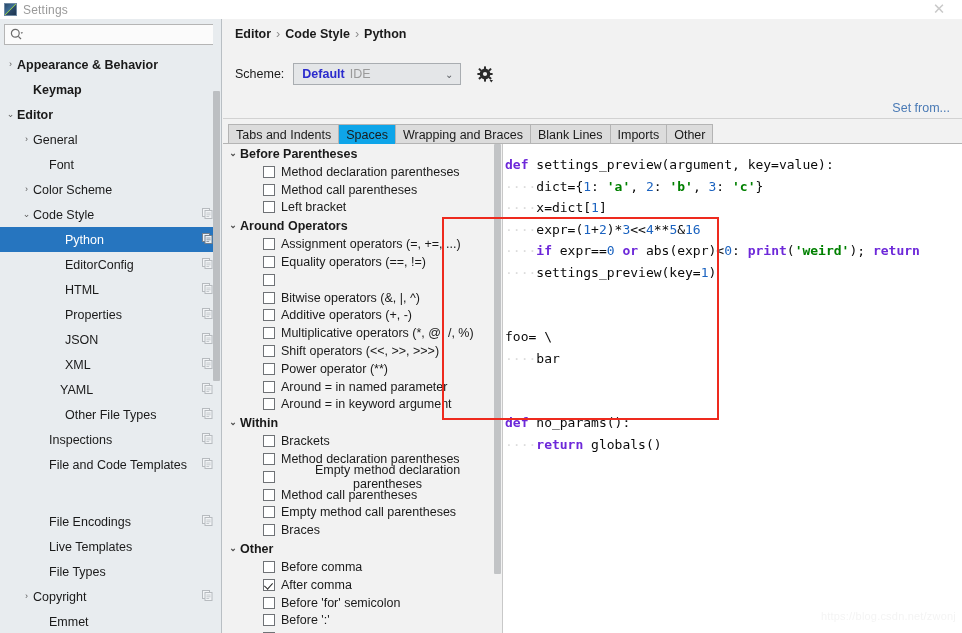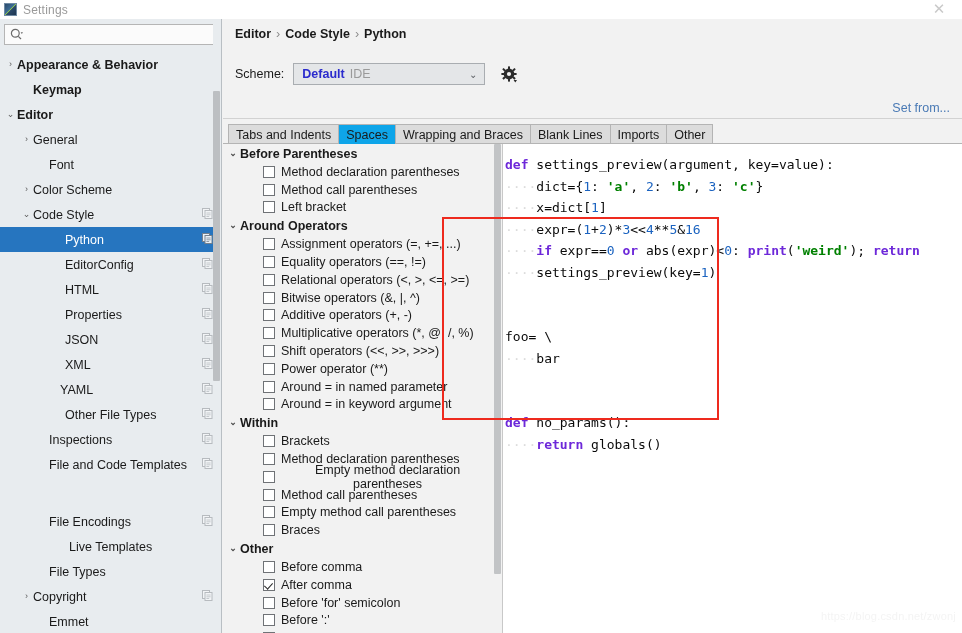--- a/index.html
+++ b/index.html
@@ -103,21 +103,21 @@
     font-weight: bold; font-size: 12.5px; color: #1a1a1a;
     white-space: nowrap;
   }
   #breadcrumb .sep { color: #8a8a8a; font-weight: normal; margin: 0 5px; }
 
   #scheme-row {
     position: absolute; left: 12px; top: 44px; display: flex; align-items: center;
   }
   #scheme-label { font-size: 12.5px; color: #1a1a1a; margin-right: 9px; }
   #scheme-select {
-    width: 192px; height: 22px;
+    width: 168px; height: 22px;
     background: #e4e6e8; border: 1px solid #a9adb1;
     box-sizing: border-box; display: flex; align-items: center;
     padding-left: 8px; position: relative; cursor: pointer;
   }
   #scheme-value { font-weight: bold; color: #2b2bcd; font-size: 12.5px; }
   #scheme-sub { color: #9a9a9a; font-size: 12.5px; margin-left: 5px; }
   #scheme-arrow {
     position: absolute; right: 7px; top: 5px; color: #5c6065; font-size: 10px;
   }
   #gear-btn {
@@ -394,21 +394,21 @@
         <span class="arrow"></span>
         <span class="lbl">File Encodings</span>
         <span class="copy-icon"><svg width="11" height="11" viewBox="0 0 11 11">
             <rect x="0.5" y="0.5" width="7" height="8" fill="#ffffff" stroke="#7d8287"></rect>
             <rect x="3" y="2.5" width="7" height="8" fill="#ffffff" stroke="#7d8287"></rect>
             <line x1="4.4" y1="5" x2="8.6" y2="5" stroke="#9aa0a5"></line>
             <line x1="4.4" y1="6.8" x2="8.6" y2="6.8" stroke="#9aa0a5"></line>
             <line x1="4.4" y1="8.5" x2="7.2" y2="8.5" stroke="#9aa0a5"></line>
           </svg></span>
       </div>
-      <div class="tree-row" style="padding-left: 56px; justify-content: center;">
+      <div class="tree-row" style="padding-left: 36px; justify-content: center;">
         <span class="arrow"></span>
         <span class="lbl">Live Templates</span>
       </div>
       <div class="tree-row" style="padding-left: 36px;">
         <span class="arrow"></span>
         <span class="lbl">File Types</span>
       </div>
       <div class="tree-row" style="padding-left: 20px;">
         <span class="arrow">›</span>
         <span class="lbl">Copyright</span>
@@ -505,21 +505,20 @@
         <div class="opt-item">
           <span class="cb"></span>
           <span>Assignment operators (=, +=, ...)</span>
         </div>
         <div class="opt-item">
           <span class="cb"></span>
           <span>Equality operators (==, !=)</span>
         </div>
         <div class="opt-item">
           <span class="cb"></span>
-          <span>Relational operators (&lt;, &gt;, &lt;=, &gt;=)</span>
         </div>
         <div class="opt-item">
           <span class="cb"></span>
           <span>Bitwise operators (&amp;, |, ^)</span>
         </div>
         <div class="opt-item">
           <span class="cb"></span>
           <span>Additive operators (+, -)</span>
         </div>
         <div class="opt-item">

